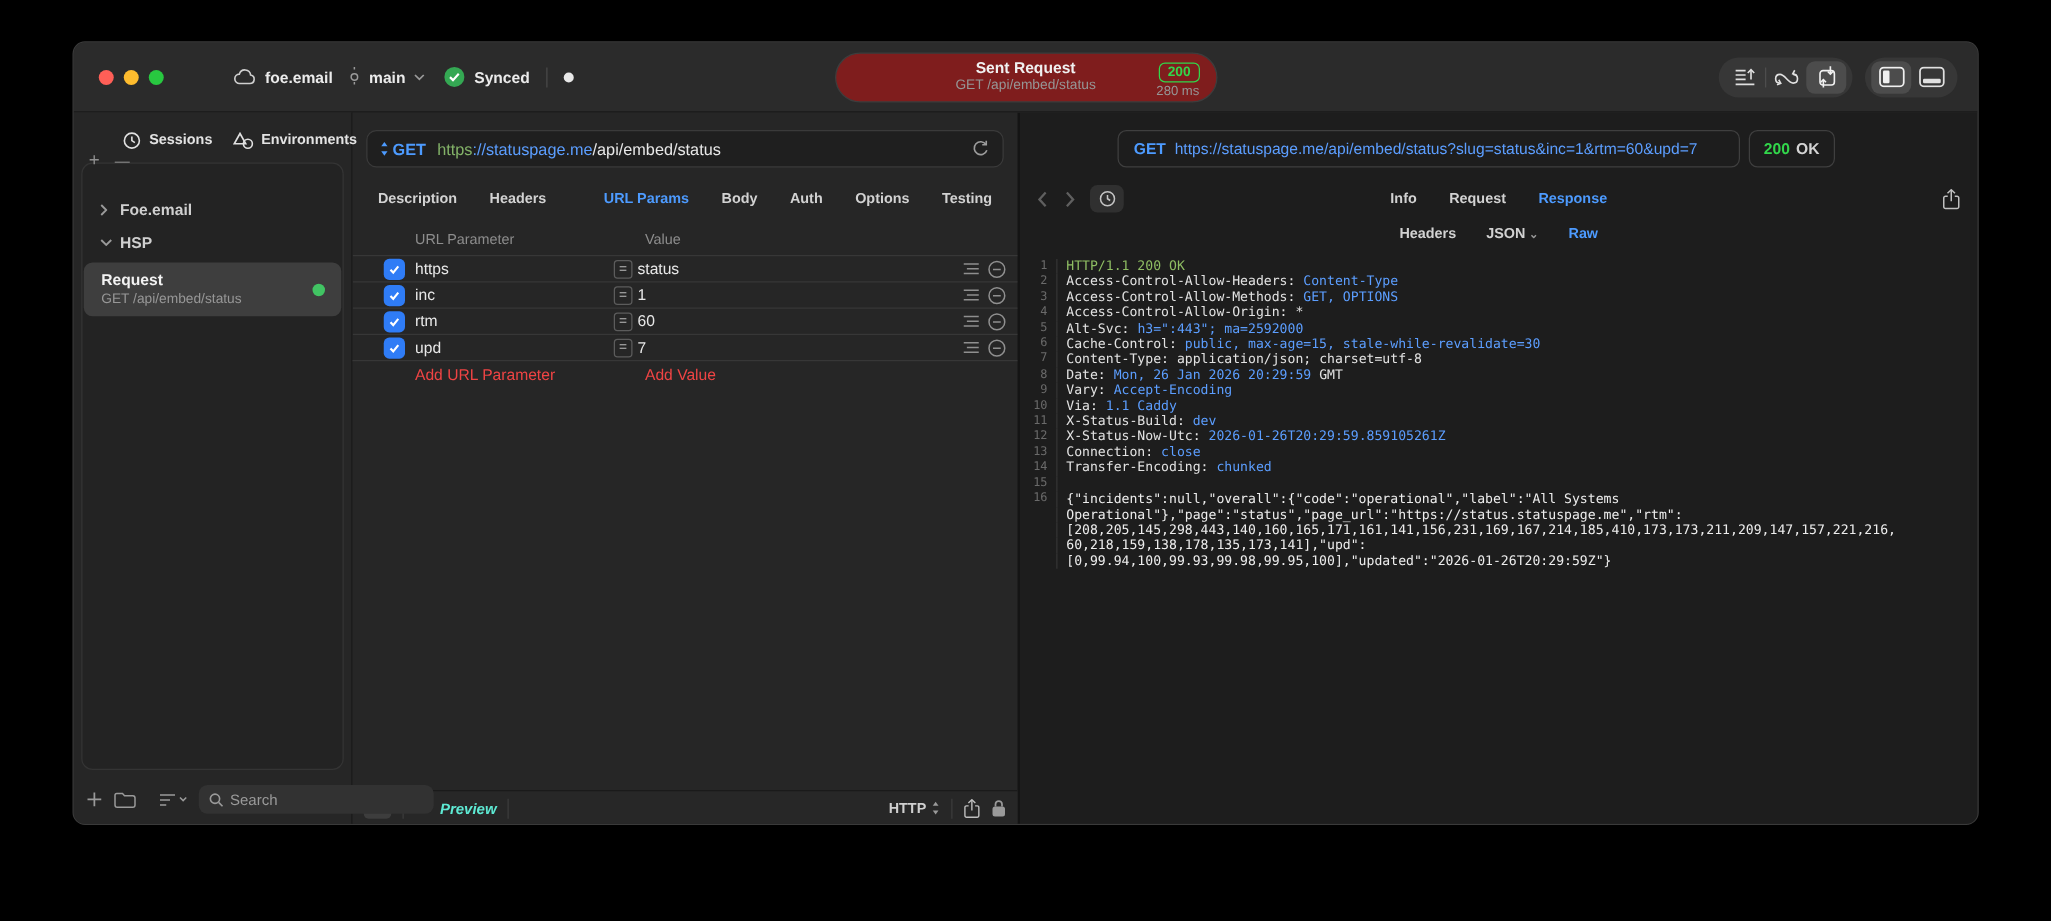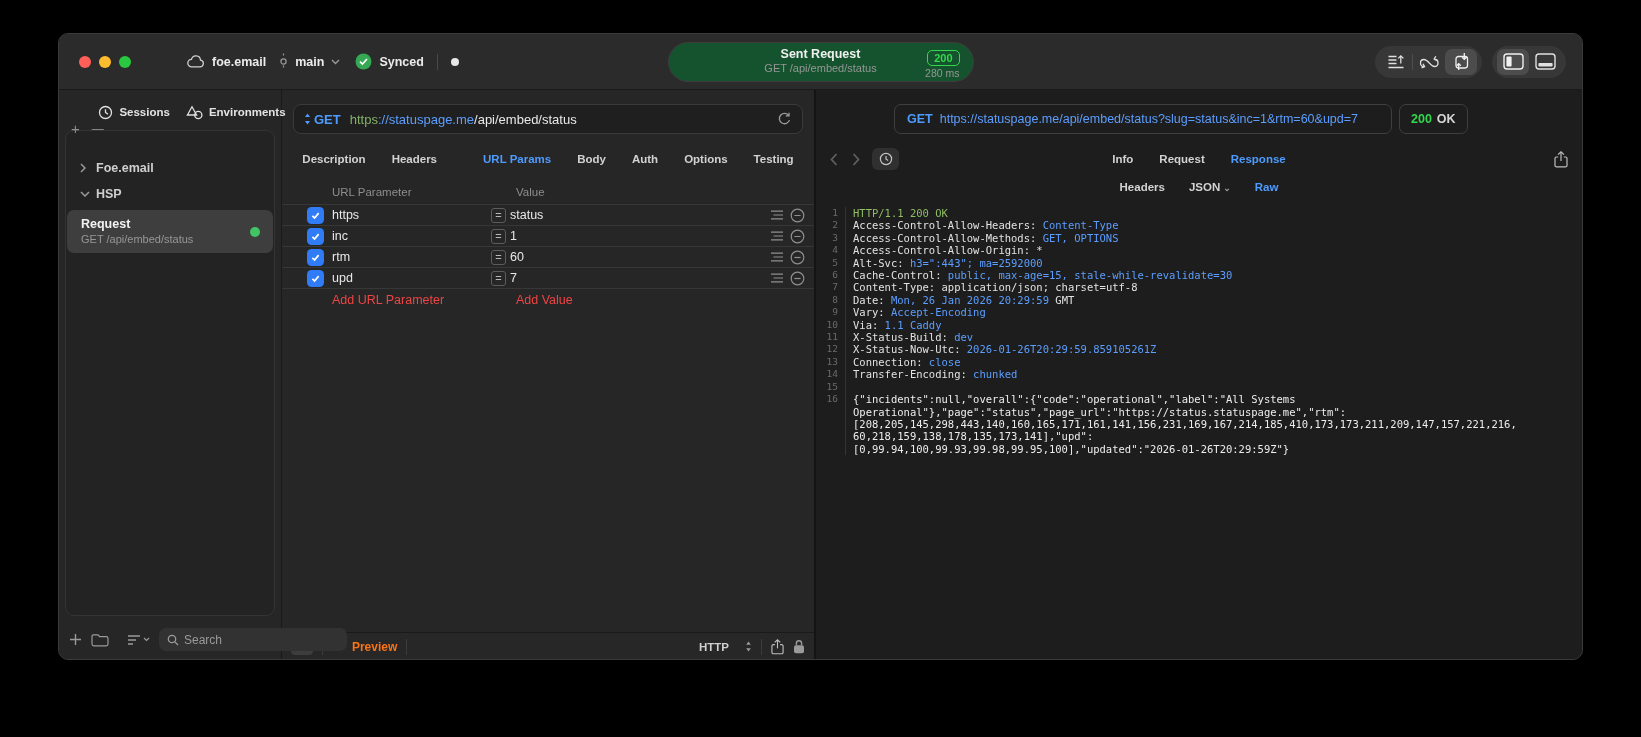--- a/index.html
+++ b/index.html
@@ -14,21 +14,21 @@
   .titlebar { position:relative; height:56px; background:#2b2b2b; border-bottom:1px solid #1a1a1a;
     display:flex; align-items:center; }
   .traffic { position:absolute; left:20px; display:flex; gap:8px; }
   .tl { width:12px; height:12px; border-radius:50%; }
   .tl.red{background:#ff5f57;} .tl.yellow{background:#febc2e;} .tl.green{background:#28c840;}
   .project-group { position:absolute; left:128px; display:flex; align-items:center; gap:7px;
     color:#ebebeb; font-size:12.5px; font-weight:700; }
   .pg-div { width:1px; height:16px; background:#4a4a4a; margin:0 6px; }
   .unsaved-dot { width:8px; height:8px; border-radius:50%; background:#e8e8e8; }
   .center-pill { position:absolute; left:50%; top:8px; transform:translateX(-50%);
-    width:306px; height:40px; background:#14532d; border:1px solid #3d3d3d; border-radius:21px; }
+    width:306px; height:40px; background:#7f1d1d; border:1px solid #3d3d3d; border-radius:21px; }
   .cp-text { position:absolute; left:0; right:0; top:4px; text-align:center; }
   .cp-title { font-size:12.5px; font-weight:700; color:#f0f0f0; }
   .cp-sub { font-size:11px; color:#969696; margin-top:1px; }
   .cp-right { position:absolute; right:13px; top:5px; text-align:right; }
   .badge-200 { display:inline-block; border:1.5px solid #32d74b; color:#32d74b; border-radius:5px;
     font-size:11px; font-weight:700; padding:0 6px; line-height:14px; }
   .cp-ms { font-size:10.5px; color:#969696; margin-top:1px; }
   .tb-right { position:absolute; right:16px; display:flex; gap:10px; }
   .icon-pill { background:#373737; border-radius:16px; height:32px; display:flex; align-items:center; padding:0 5px; }
   .ip-slot { width:32px; height:26px; display:flex; align-items:center; justify-content:center; border-radius:7px; cursor:default; }
@@ -84,23 +84,23 @@
     font-size:11px; line-height:13px; text-align:center; flex:none; }
   .pvalue { margin-left:4px; color:#e8e8e8; }
   .row-icons { margin-left:auto; display:flex; align-items:center; gap:6px; margin-right:9px; }
   .addrow { position:relative; height:21px; border-top:1px solid #373737; color:#ef4444;text-align:center; }
   .addrow .a1 { position:absolute; left:50px; top:4px; } .addrow .a2 { position:absolute; left:234px; top:4px; }
   .main-footer { margin-top:auto; height:28px; border-top:1px solid #1a1a1a; background:#272727;
     display:flex; align-items:center; padding:0 9px; gap:9px; }
   .collapse-btn { width:22px; height:16px; background:#3d3d3d; border-radius:4px;
     display:flex; align-items:center; justify-content:center; }
   .mf-div { width:1px; height:16px; background:#3c3c3c; }
-  .preview-btn { display:flex; align-items:flex-start; gap:7px; color:#f97316; font-size:12px; font-weight:700; }
+  .preview-btn { display:flex; align-items:flex-start; gap:7px; color:#5eead4; font-size:12px; font-weight:700;font-style:italic; }
   .code-glyph { font-size:11px; font-weight:700; letter-spacing:-1px; }
-  .http-sel { margin-left:auto; display:flex; align-items:center; gap:16px; color:#cfcfcf;
+  .http-sel { margin-left:auto; display:flex; align-items:center; gap:4px; color:#cfcfcf;
     font-size:11.5px; font-weight:700; }
 
   
   .resp-url-row { margin-top:14px; display:flex; align-items:center; padding-left:78px; gap:7px; }
   .resp-url-box { width:498px; height:30px; border:1px solid #3f3f3f; border-radius:7px; background:#1d1d1d;
     display:flex; align-items:center; padding:0 12px; gap:7px; font-size:12.5px; white-space:nowrap; overflow:hidden; }
   .resp-method { color:#4d9bff; font-weight:700; }
   .resp-url { color:#5c9eff; }
   .status-box { height:30px; border:1px solid #3f3f3f; border-radius:7px; background:#1d1d1d;
     display:flex; align-items:center; justify-content:center; gap:5px; padding:0 11px;

